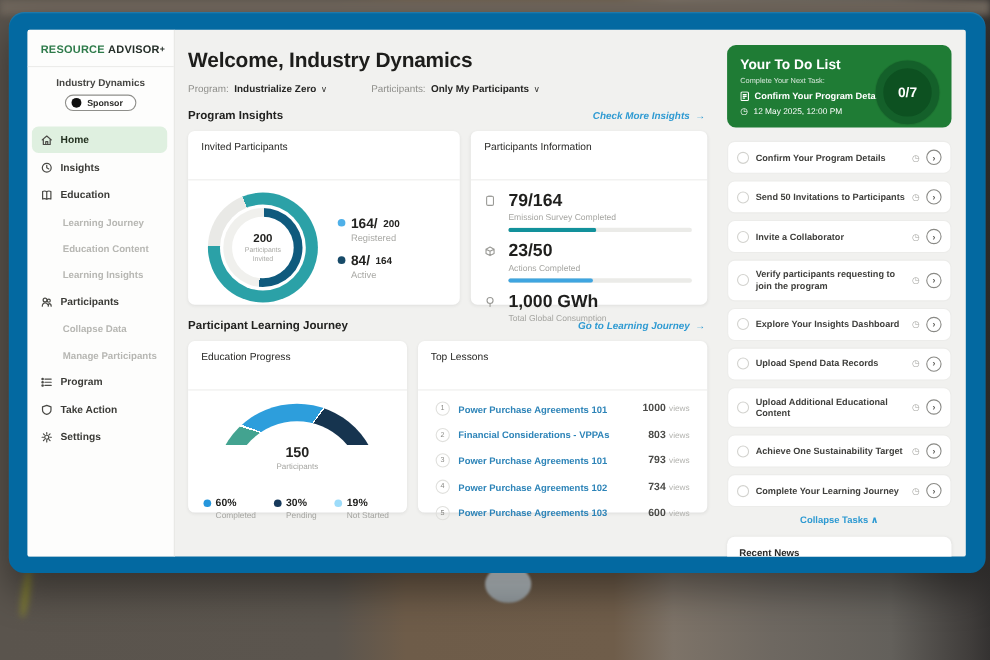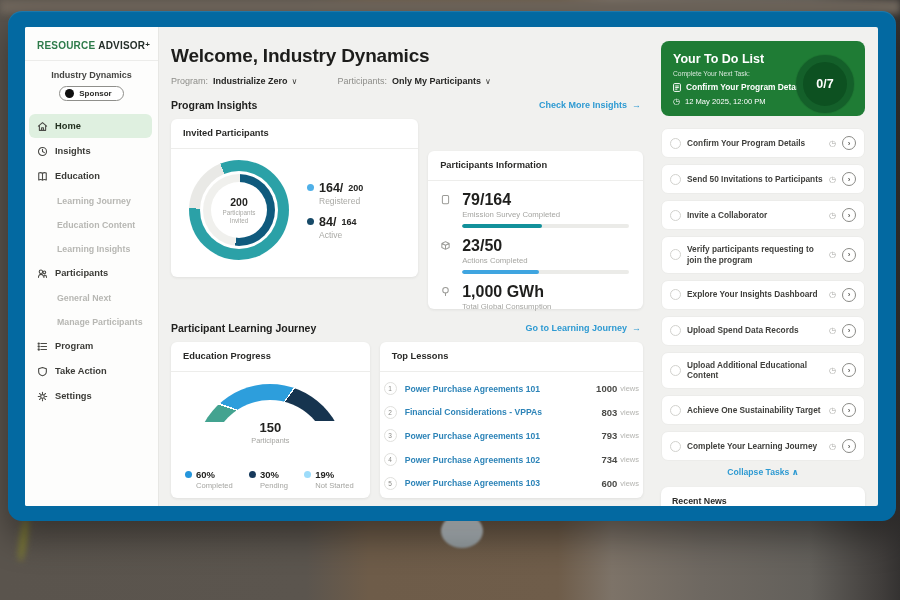--- a/index.html
+++ b/index.html
@@ -35,26 +35,26 @@
   .nav-ic{width:11px;height:11px;flex:0 0 11px;}
   .nav-ic svg{display:block;width:11px;height:11px;stroke:#4a4a46;fill:none;stroke-width:1.2;stroke-linecap:round;stroke-linejoin:round;}
   
   .main{flex:1;min-width:0;padding:14px 9px 0 12px;box-sizing:border-box;}
   .welcome{font-size:19px;font-weight:700;color:#1d1d1b;margin:4px 0 9px;letter-spacing:-.2px;}
   .filters{display:flex;gap:40px;font-size:9px;color:#8e8e8a;align-items:center;}
   .filter-value{color:#262624;font-weight:700;margin-left:5px;}
   .chev{font-size:8px;color:#3a3a37;margin-left:4px;}
   .section-row{display:flex;justify-content:space-between;align-items:center;margin:13px 2px 8px 0;gap:36px;}
   .section-title{font-size:10.5px;font-weight:700;color:#222220;}
-  .section-link{font-size:9px;font-weight:700;color:#2e9ad2;display:flex;align-items:flex-start;gap:5px;cursor:pointer;}
+  .section-link{font-size:9px;font-weight:700;color:#2e9ad2;display:flex;align-items:flex-start;gap:5px;cursor:pointer;font-style:italic;}
   .cards-row{display:flex;gap:10px;}
   .card{background:#fff;border-radius:6px;box-shadow:0 1px 3px rgba(40,40,40,.08);box-sizing:border-box;}
-  .card-h{padding:9px 12px 10px;border-bottom:1px solid #ededeb;font-size:9.3px;font-weight:700;color:#2a2a28;}
+  .card-h{padding:9px 12px 25px;border-bottom:1px solid #ededeb;font-size:9.3px;font-weight:400;color:#2a2a28;}
   .invited{flex:1.07;height:158px;}
-  .pinfo{flex:.93;height:158px;margin-top:32px;}
+  .pinfo{flex:.93;height:158px;}
   
   .invited-body{display:flex;align-items:center;gap:18px;padding:11px 8px 0 18px;}
   .donut{width:100px;height:100px;border-radius:50%;position:relative;
     background:conic-gradient(from 338deg,#2ba1a7 0 294deg,#e9e9e6 294deg 360deg);}
   .donut-gap{position:absolute;inset:11px;border-radius:50%;background:#fff;}
   .donut-inner{position:absolute;inset:3px;border-radius:50%;
     background:conic-gradient(from 2deg,#0f5a7d 0 184deg,#f0f0ed 184deg 360deg);}
   .donut-hole{position:absolute;inset:8px;border-radius:50%;background:#fff;display:flex;flex-direction:column;
     align-items:center;justify-content:center;text-align:center;}
   .donut-val{font-size:10.5px;font-weight:700;color:#232321;}
@@ -81,21 +81,21 @@
     background:conic-gradient(from 270deg,#43a390 0 18deg,#fff 18deg 20deg,#2d9edc 20deg 125deg,#fff 125deg 127deg,#16344f 127deg 180deg,#fff 180deg 360deg);}
   .gauge::after{content:"";position:absolute;left:16px;top:16px;width:118px;height:118px;border-radius:50%;background:#fff;}
   .gauge-center{position:absolute;left:0;right:0;top:36px;text-align:center;z-index:2;}
   .gauge-val{font-size:13px;font-weight:700;color:#232321;}
   .gauge-lbl{font-size:7.3px;color:#a5a5a1;margin-top:1px;}
   .edu-legend{display:flex;justify-content:space-between;padding:10px 16px 0 14px;}
   .edu-li .legend-line{gap:4px;}
   .edu-pct{font-size:9.5px;font-weight:700;color:#232321;}
   .edu-sub{font-size:7.6px;color:#a5a5a1;margin:1px 0 0 11px;}
   
-  .lessons-body{padding:5px 4px 0;}
+  .lessons-body{padding:5px 16px 0;}
   .lesson-row{display:flex;align-items:center;height:23.6px;}
   .rank{width:11px;height:11px;border-radius:50%;border:1px solid #e0e0dd;font-size:6.5px;color:#8a8a86;
     display:flex;align-items:center;justify-content:center;margin-right:8px;flex:0 0 11px;}
   .lesson-title{flex:1;font-size:8.6px;font-weight:700;color:#2d84b8;cursor:pointer;white-space:nowrap;overflow:hidden;}
   .views-num{font-size:9.5px;font-weight:700;color:#4a4a47;}
   .views-unit{font-size:7.5px;color:#b3b3af;margin-left:3px;}
   
   .todo-panel{width:226px;min-width:226px;box-sizing:border-box;padding:14px 13px 0 9px;}
   .todo-card{position:relative;background:#1f7c35;border-radius:8px;padding:11px 12px 10px;color:#fff;}
   .todo-title{font-size:12.5px;font-weight:700;}
@@ -181,21 +181,21 @@
         <span class="nav-ic">
               <svg viewBox="0 0 12 12">
                 <circle cx="4.3" cy="4.1" r="1.9"></circle>
                 <circle cx="8" cy="4.7" r="1.5"></circle>
                 <path d="M1.6 10.2 C1.6 8 3 7 4.3 7 C5.6 7 6.6 7.7 6.9 8.7 M7.5 10.2 C7.6 8.8 8 7.9 8.4 7.7 C9.5 7.8 10.4 8.7 10.4 10.2"></path>
               </svg>
             </span>
         <span>Participants</span>
       </div>
       <div class="nav-item sub">
-        <span>General Next</span>
+        <span>Collapse Data</span>
       </div>
       <div class="nav-item sub">
         <span>Manage Participants</span>
       </div>
       <div class="nav-item">
         <span class="nav-ic">
               <svg viewBox="0 0 12 12">
                 <path d="M4.2 2.8 H10.4 M4.2 6 H10.4 M4.2 9.2 H10.4"></path>
                 <circle cx="1.9" cy="2.8" r=".7"></circle>
                 <circle cx="1.9" cy="6" r=".7"></circle>

